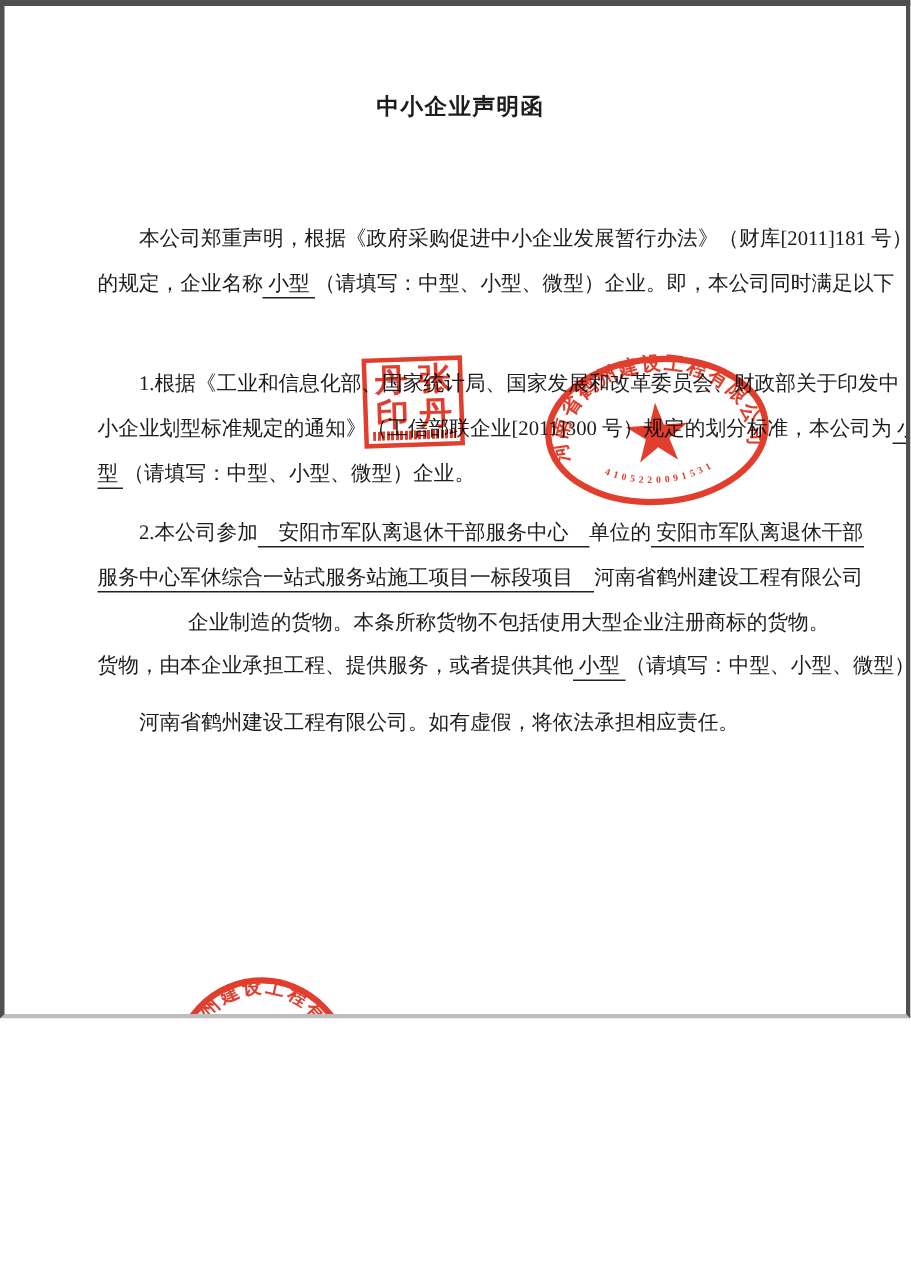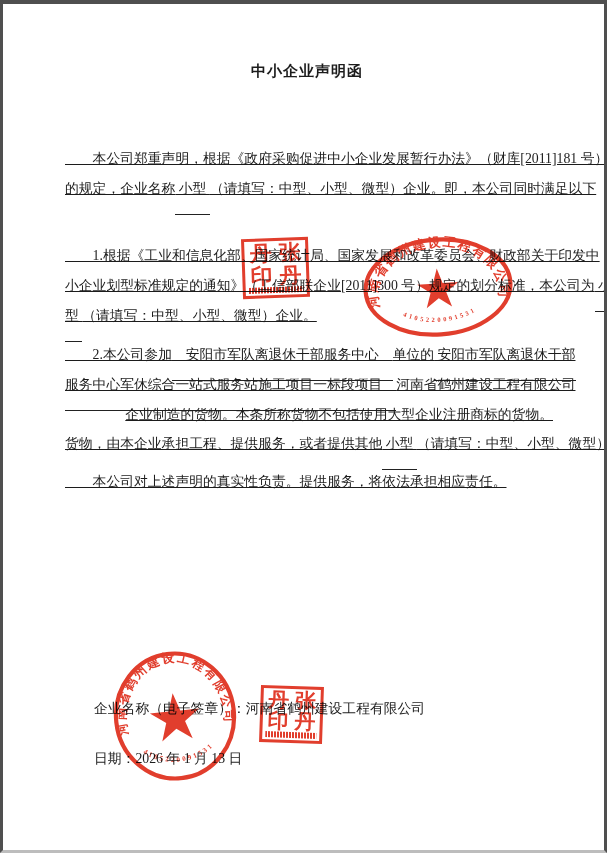--- a/index.html
+++ b/index.html
@@ -2,47 +2,47 @@
 <html><head>
 <meta charset="utf-8">
 <style>
   :root{
     --red:#df2f1d;
     --ink:#1c1c1c;
   }
   html,body{margin:0;padding:0;background:#ffffff;}
   .page{
     position:relative;
-    width:607px;height:853px;
+    width:607px;height:679px;
     box-sizing:border-box;
     background:#ffffff;
     border-top:4px solid #4f4f4f;
     border-left:3px solid #4f4f4f;
     border-right:3px solid #4f4f4f;
     border-bottom:3px solid #bdbdbd;
     overflow:hidden;
     font-family:"Liberation Serif","DejaVu Serif",serif;
     color:var(--ink);
   }
   .doc-title{
     position:absolute;top:58px;left:62px;width:484px;
     text-align:center;
     font-family:"Liberation Sans","DejaVu Sans",sans-serif;
     font-weight:bold;font-size:15px;letter-spacing:1px;
   }
   .para{
     position:absolute;left:62px;width:488px;
-    font-size:13.8px;line-height:29.8px;text-decoration:underline;
+    font-size:13.8px;line-height:29.8px;
   }
   .tline{white-space:nowrap;}
   .p1{top:140px;}
   .p2{top:237px;}
   .p3{top:336px;text-align:right;}
   .p4{top:463px;}
-  .u{border-bottom:1px solid #222;padding-bottom:18px;}
+  .u{border-bottom:1px solid #222;padding-bottom:2px;}
   .sig-block{position:absolute;left:91px;top:690px;font-size:13.8px;line-height:30px;}
   .date-block{position:absolute;left:91px;top:740px;font-size:13.8px;line-height:30px;}
 
   
   .seal{position:absolute;mix-blend-mode:multiply;opacity:.93;}
   .sq{
     box-sizing:border-box;
     border:3px solid var(--red);
     display:grid;grid-template-columns:1fr 1fr;
     color:var(--red);
@@ -80,21 +80,21 @@
       <div class="tline"><span>小企业划型标准规定的通知》（工信部联企业[2011]300 号）规定的划分标准，本公司为</span><span class="u"> 小</span></div>
       <div class="tline"><span class="u">型 </span><span>（请填写：中型、小型、微型）企业。</span></div>
     </div>
   <div class="para p3">
       <div class="tline"><span>　　2.本公司参加</span><span class="u">　安阳市军队离退休干部服务中心　</span><span>单位的</span><span class="u"> 安阳市军队离退休干部</span></div>
       <div class="tline"><span class="u">服务中心军休综合一站式服务站施工项目一标段项目　</span><span>河南省鹤州建设工程有限公司</span></div>
       <div class="tline"><span>企业制造的货物。本条所称货物不包括使用大型企业注册商标的货物。</span></div>
       <div class="tline"><span>货物，由本企业承担工程、提供服务，或者提供其他</span><span class="u"> 小型 </span><span>（请填写：中型、小型、微型）</span></div>
     </div>
   <div class="para p4">
-      <div class="tline"><span>　　本公司对上述声明的真实性负责。提供服务，将依法承担相应责任。</span></div>
+      <div class="tline"><span>　　河南省鹤州建设工程有限公司。如有虚假，将依法承担相应责任。</span></div>
     </div>
 
   <div class="sig-block">企业名称（电子签章）：河南省鹤州建设工程有限公司</div>
   <div class="date-block">日期：2026 年 1 月 13 日</div>
 
   <div class="seal sq sq1">
     <span class="sqc">丹</span>
     <span class="sqc">张</span>
     <span class="sqc">印</span>
     <span class="sqc">丹</span>

